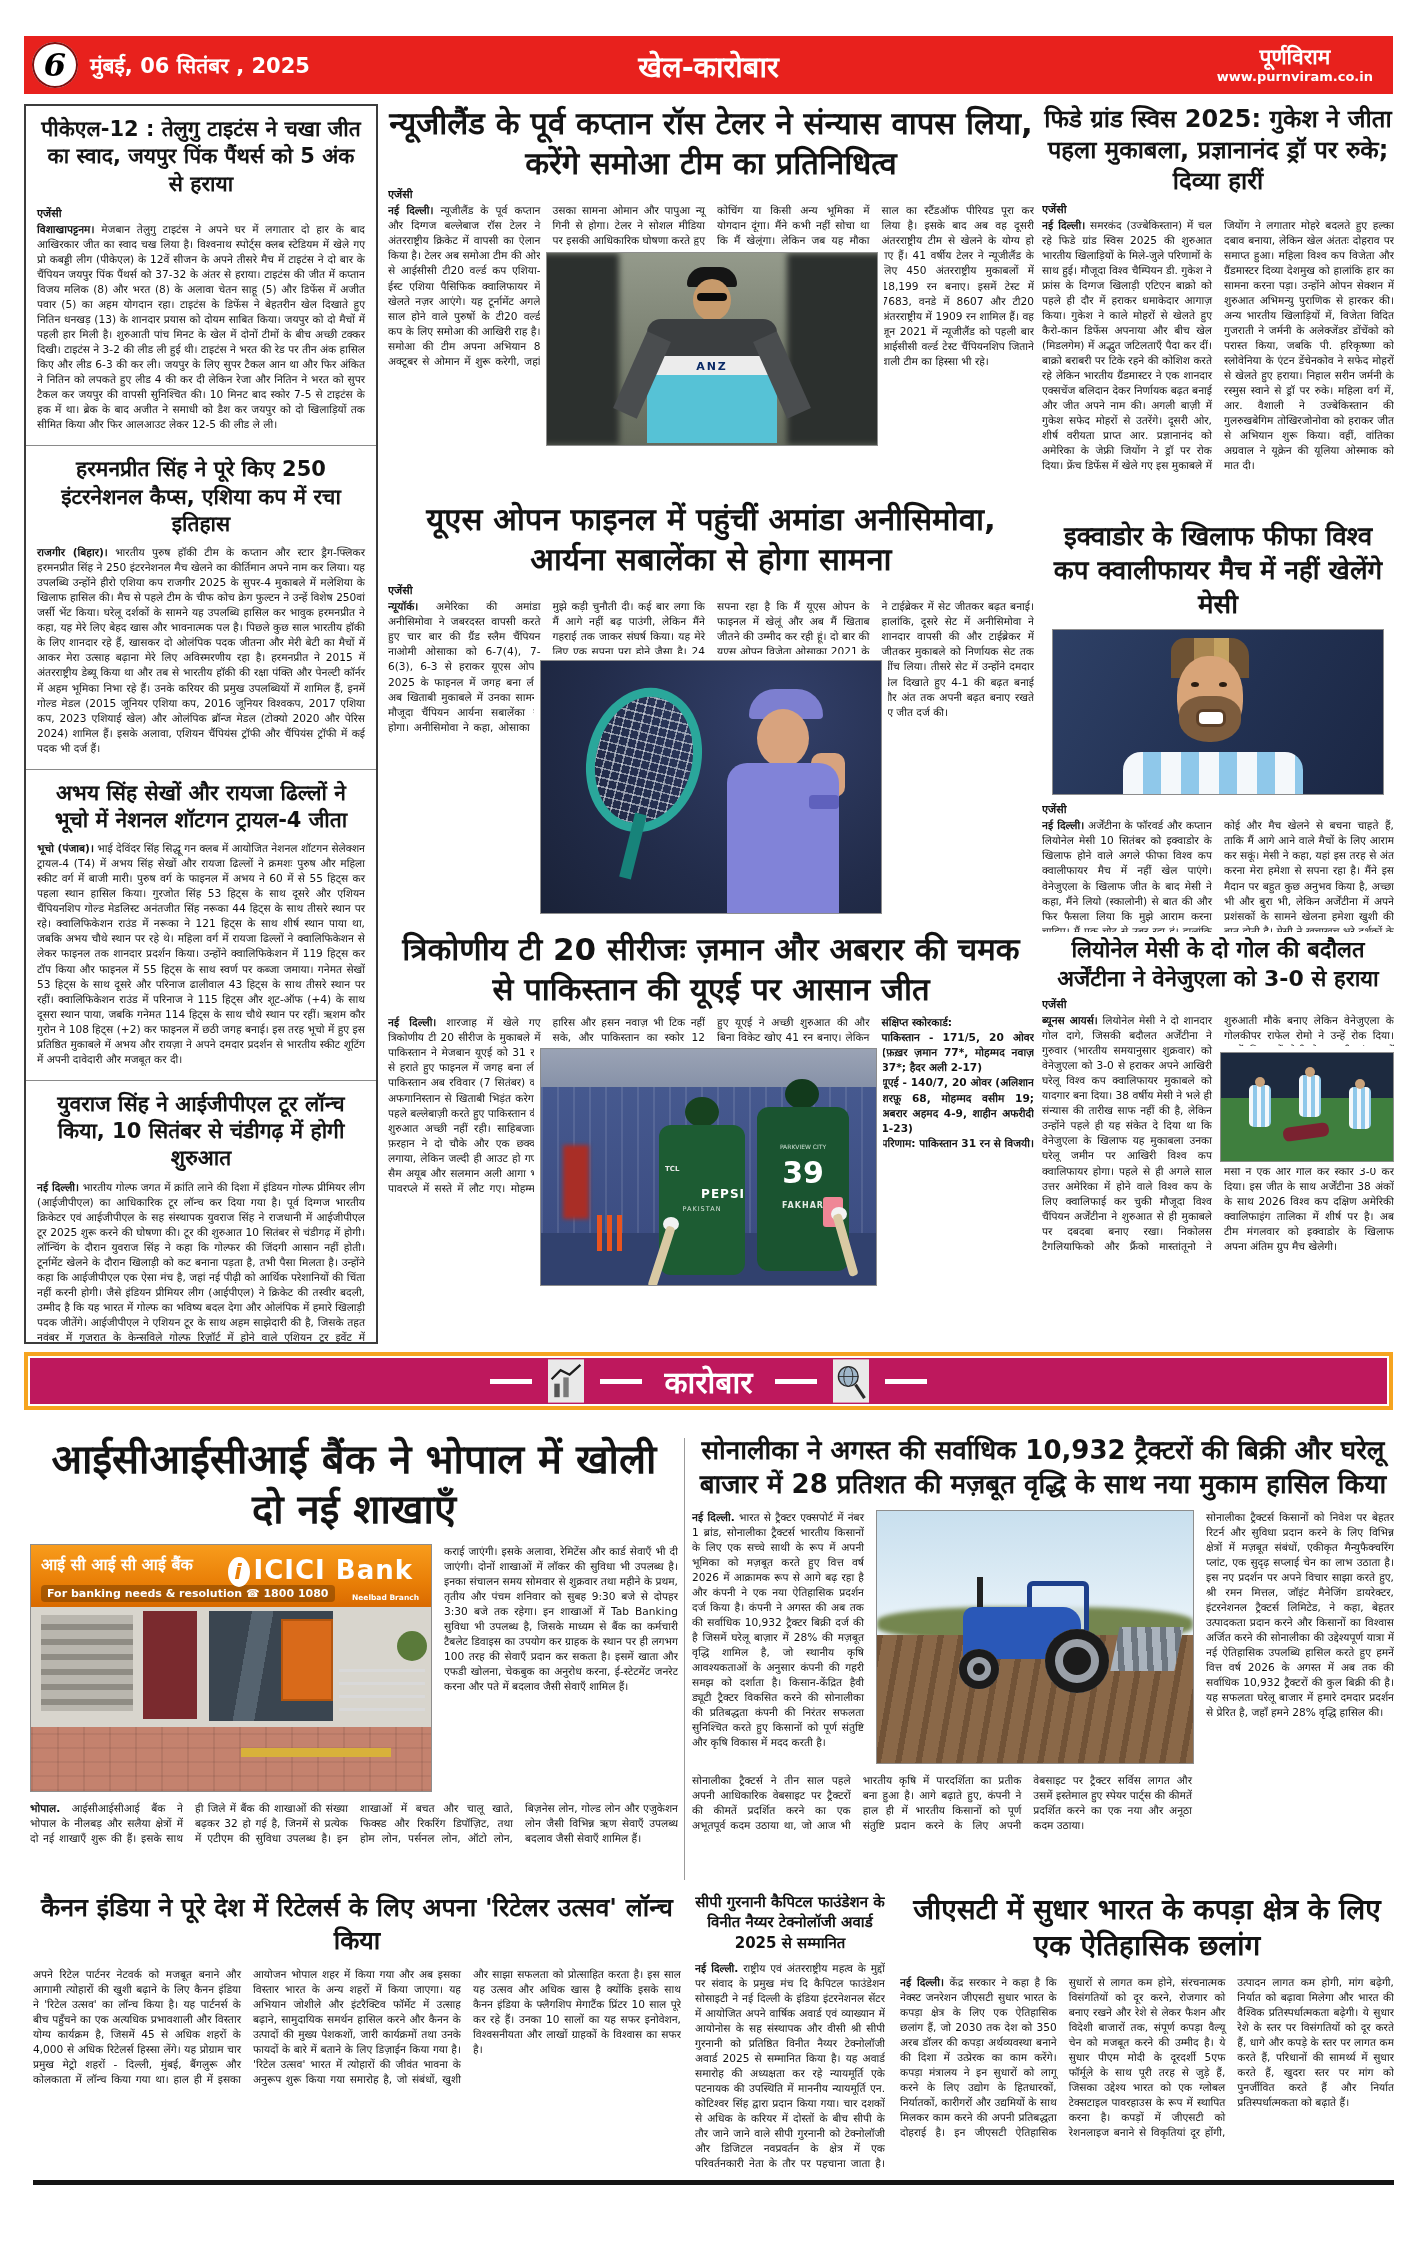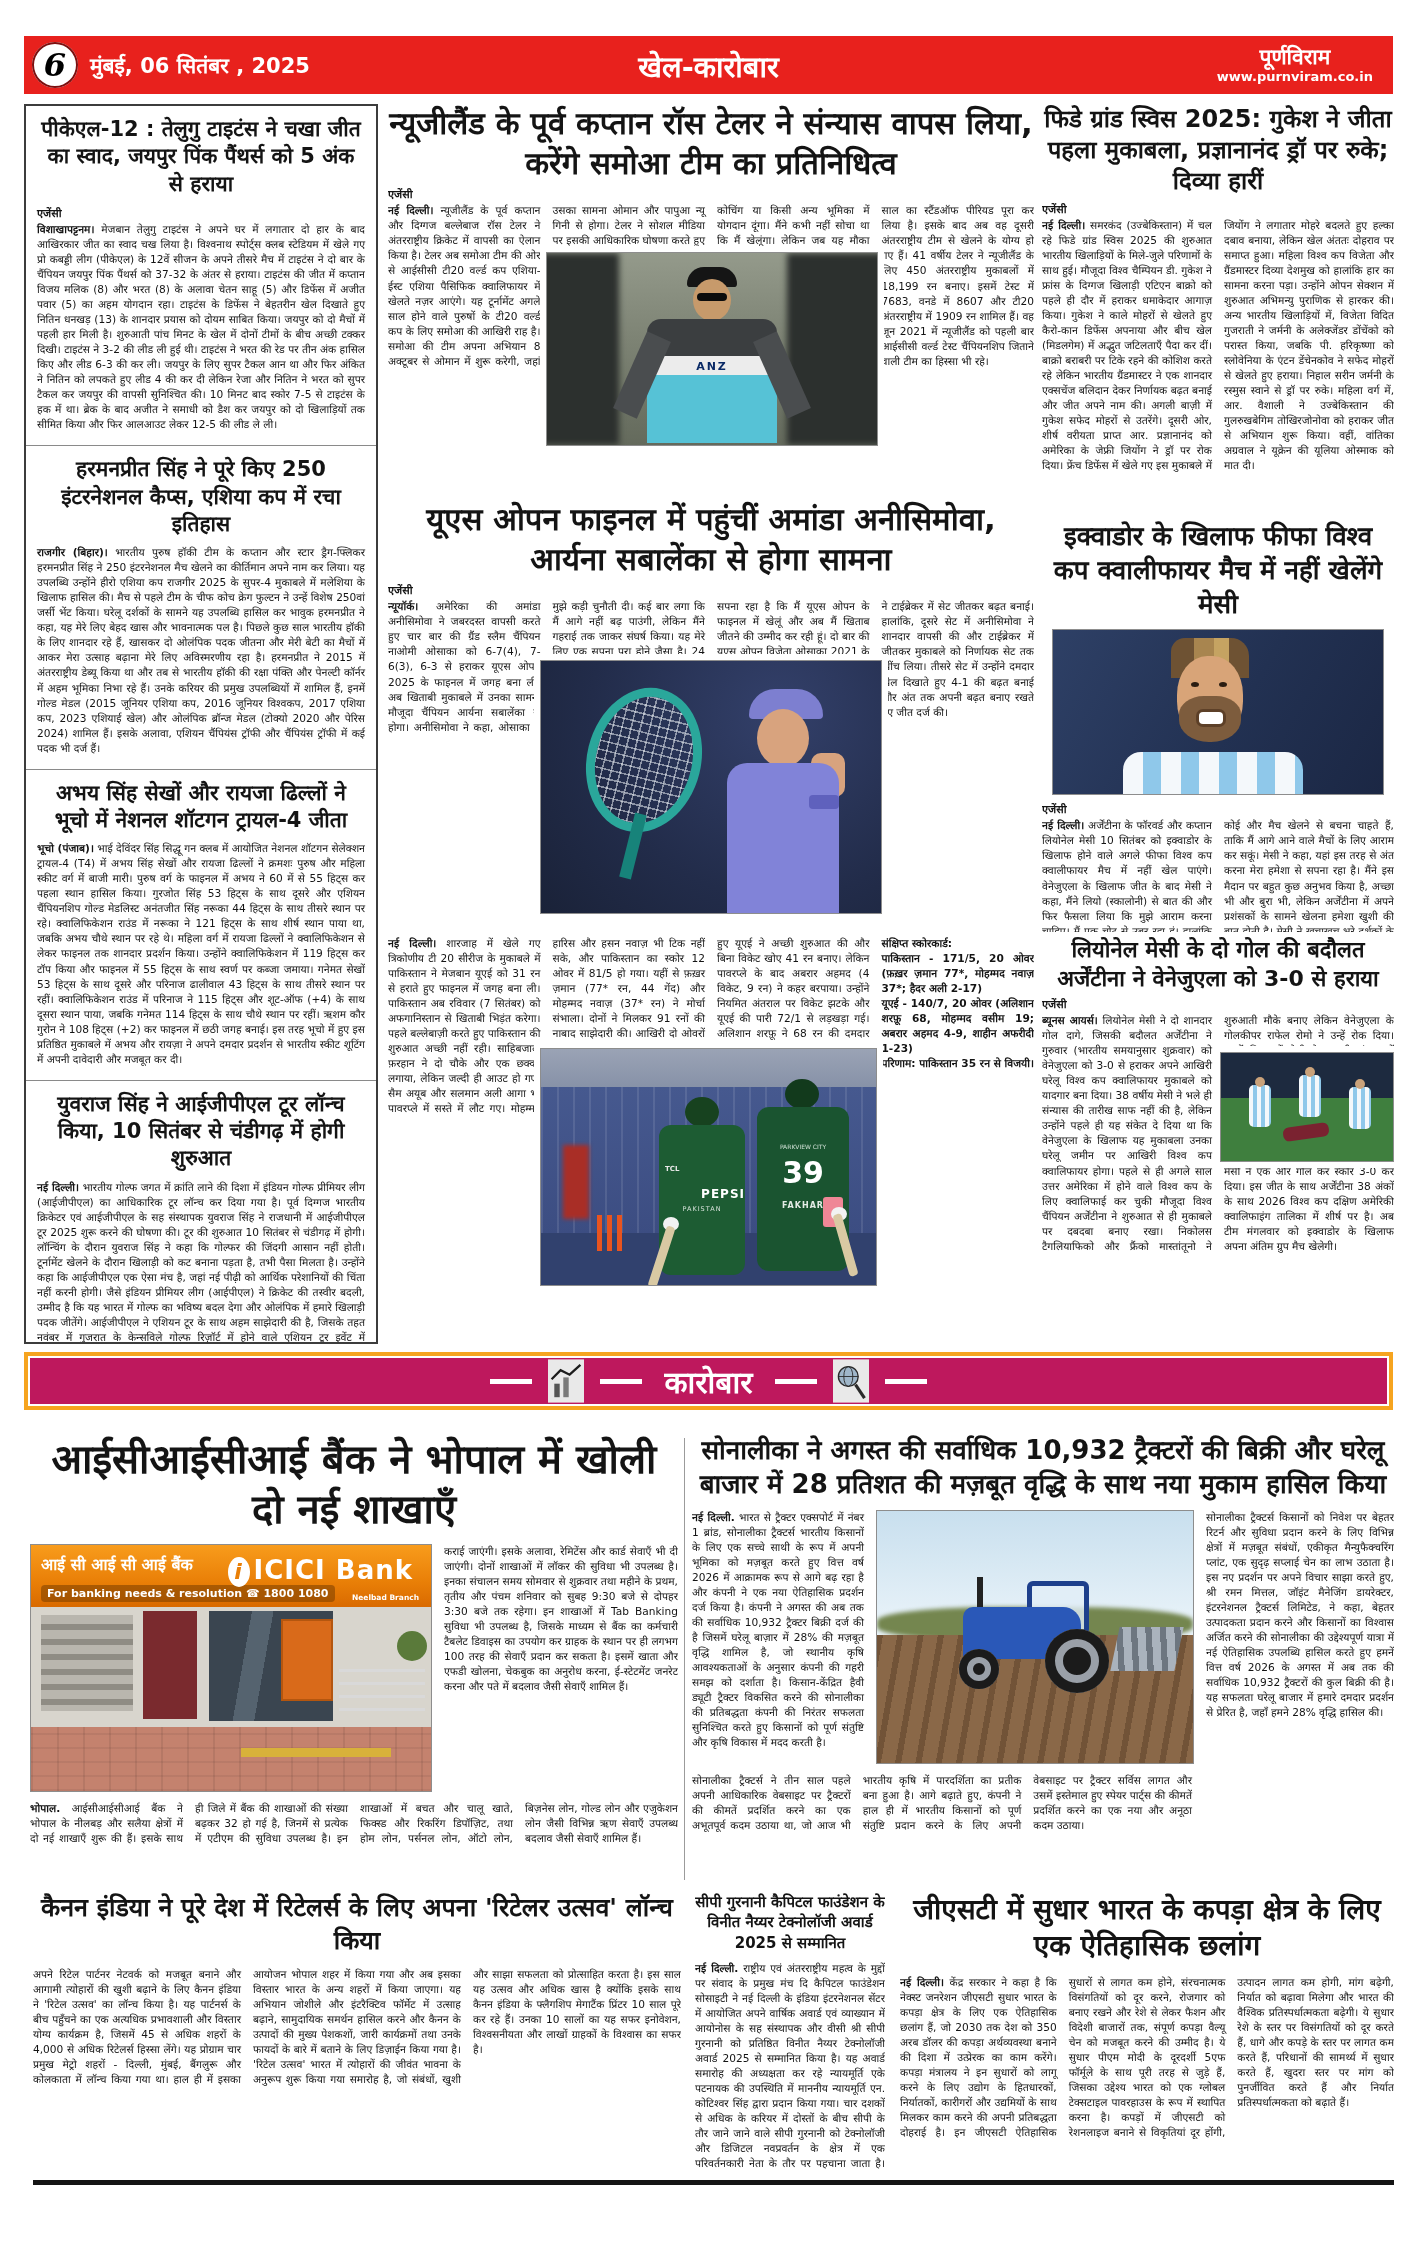--- a/index.html
+++ b/index.html
@@ -219,27 +219,28 @@
       <div class="grip"></div>
       <div class="visor"></div>
       <div class="face"></div>
       <div class="hand"></div>
       <div class="dress"></div>
       <div class="wrist"></div>
     </div>
   </article>
 
   <article class="abs clip" style="left:388px;top:930px;width:646px;height:412px;">
+    <h1 class="h-mid">त्रिकोणीय टी 20 सीरीजः ज़मान और अबरार की चमक से पाकिस्तान की यूएई पर आसान जीत</h1>
     <div class="body-txt c4" style="height:302px;margin-top:6px;">
       <p class="body-txt"><span class="dateline">नई दिल्ली।</span>
         <span>शारजाह में खेले गए त्रिकोणीय टी 20 सीरीज के मुकाबले में पाकिस्तान ने मेजबान यूएई को 31 रन से हराते हुए फाइनल में जगह बना ली। पाकिस्तान अब रविवार (7 सितंबर) को अफगानिस्तान से खिताबी भिड़ंत करेगा। पहले बल्लेबाज़ी करते हुए पाकिस्तान की शुरुआत अच्छी नहीं रही। साहिबजादा फ़रहान ने दो चौके और एक छक्का लगाया, लेकिन जल्दी ही आउट हो गए। सैम अयूब और सलमान अली आगा भी पावरप्ले में सस्ते में लौट गए। मोहम्मद हारिस और हसन नवाज़ भी टिक नहीं सके, और पाकिस्तान का स्कोर 12 ओवर में 81/5 हो गया। यहीं से फ़ख़र ज़मान (77* रन, 44 गेंद) और मोहम्मद नवाज़ (37* रन) ने मोर्चा संभाला। दोनों ने मिलकर 91 रनों की नाबाद साझेदारी की। आखिरी दो ओवरों में नवाज़ ने 19वें ओवर में लगातार तीन चौके और एक छक्का जड़ा, जबकि ज़मान ने 20वें ओवर में लगातार पाँच चौके लगाकर पाकिस्तान को 171/5 तक पहुँचा दिया। लक्ष्य का पीछा करते हुए यूएई ने अच्छी शुरुआत की और बिना विकेट खोए 41 रन बनाए। लेकिन पावरप्ले के बाद अबरार अहमद (4 विकेट, 9 रन) ने कहर बरपाया। उन्होंने नियमित अंतराल पर विकेट झटके और यूएई की पारी 72/1 से लड़खड़ा गई। अलिशान शरफ़ू ने 68 रन की दमदार पारी खेली, लेकिन उन्हें पर्याप्त सहयोग नहीं मिला। शाहीन अफरीदी ने भी एक अहम विकेट लिया और यूएई की टीम निर्धारित 20 ओवर में 140/7 तक ही पहुँच सकी।</span></p>
       <div class="score">संक्षिप्त स्कोरकार्ड:</div>
       <div class="score">पाकिस्तान - 171/5, 20 ओवर (फ़ख़र ज़मान 77*, मोहम्मद नवाज़ 37*; हैदर अली 2-17)</div>
       <div class="score">यूएई - 140/7, 20 ओवर (अलिशान शरफ़ू 68, मोहम्मद वसीम 19; अबरार अहमद 4-9, शाहीन अफरीदी 1-23)</div>
-      <div class="score">परिणाम: पाकिस्तान 35 रन से विजयी।</div>
+      <div class="score">परिणाम: पाकिस्तान 31 रन से विजयी।</div>
     </div>
     <div class="photo overlay ph-cricket" style="left:152px;top:118px;width:335px;height:236px;">
       <div class="fence"></div>
       <div class="redman"></div>
       <div class="wkt" style="left:56px;"></div>
       <div class="wkt" style="left:66px;"></div>
       <div class="wkt" style="left:76px;"></div>
       <div class="p1">
         <div class="helm"></div>
         <div class="bd">

